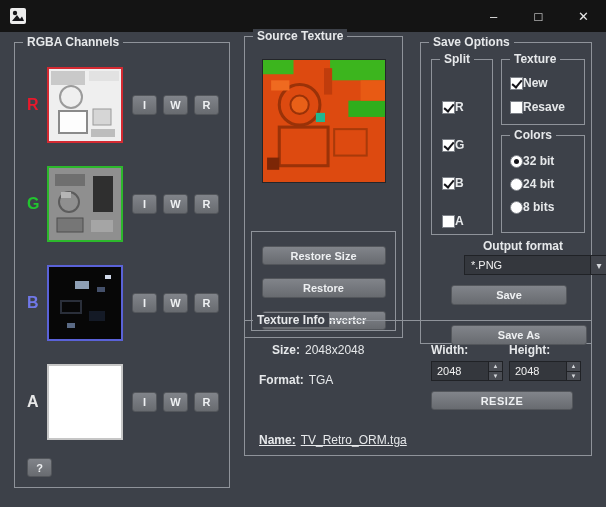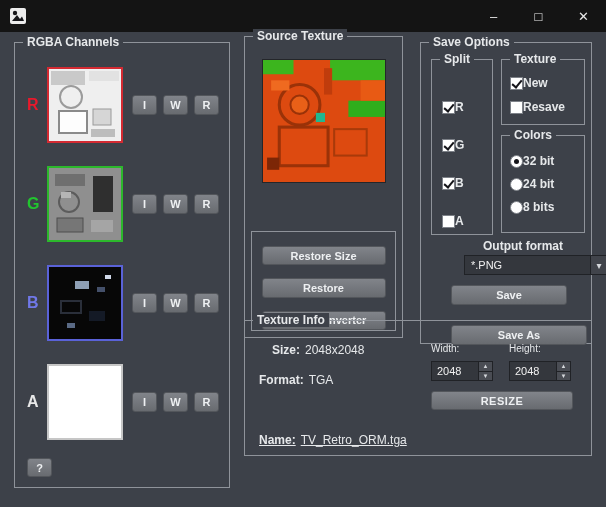--- a/index.html
+++ b/index.html
@@ -47,22 +47,22 @@
   .radio.on::after{content:"";position:absolute;left:3px;top:3px;width:5px;height:5px;border-radius:50%;background:#15151a;}
   .out-label{position:absolute;left:16px;top:196px;font-size:12px;font-weight:700;color:var(--text);margin-left:46px;}
   .combo{position:absolute;left:14px;top:212px;width:144px;height:20px;background:var(--field);border:1px solid #202226;display:flex;align-items:center;margin-left:29px;}
   .combo-value{flex:1;padding-left:6px;font-size:11px;color:#f0f0f0;}
   .combo-arrow{width:17px;height:100%;display:flex;align-items:center;justify-content:center;color:#d5d8dc;font-size:10px;border-left:1px solid #202226;background:#41444b;}
   .save-btn{position:absolute;left:30px;top:242px;width:116px;height:20px;}
   .saveas-btn{position:absolute;left:30px;top:274px;width:136px;height:20px;margin-top:8px;}
   
   .info-line{position:absolute;font-size:12px;color:var(--text);}
   .info-line b{font-weight:700;margin-right:5px;}
-  .fld-label{position:absolute;font-size:10px;font-weight:400;color:var(--text);}
-  .spin{position:absolute;width:62px;height:20px;background:var(--field);border:1px solid #202226;display:flex;}
+  .fld-label{position:absolute;font-size:12px;font-weight:700;color:var(--text);}
+  .spin{position:absolute;width:72px;height:20px;background:var(--field);border:1px solid #202226;display:flex;}
   .spin-input{flex:1;min-width:0;background:transparent;border:none;outline:none;color:#f0f0f0;font-size:11px;padding-left:5px;font-family:"Liberation Sans",sans-serif;}
   .spin-arrows{width:14px;display:flex;flex-direction:column;border-left:1px solid #202226;}
   .spin-arrow{flex:1;display:flex;align-items:center;justify-content:center;font-size:6px;color:#d5d8dc;background:#4a4d54;}
   .spin-arrow + .spin-arrow{border-top:1px solid #202226;}
   .resize-btn{position:absolute;left:186px;top:70px;width:142px;height:19px;letter-spacing:0.5px;}
 </style>
 </head>
 <body>
 
 <div class="window">

